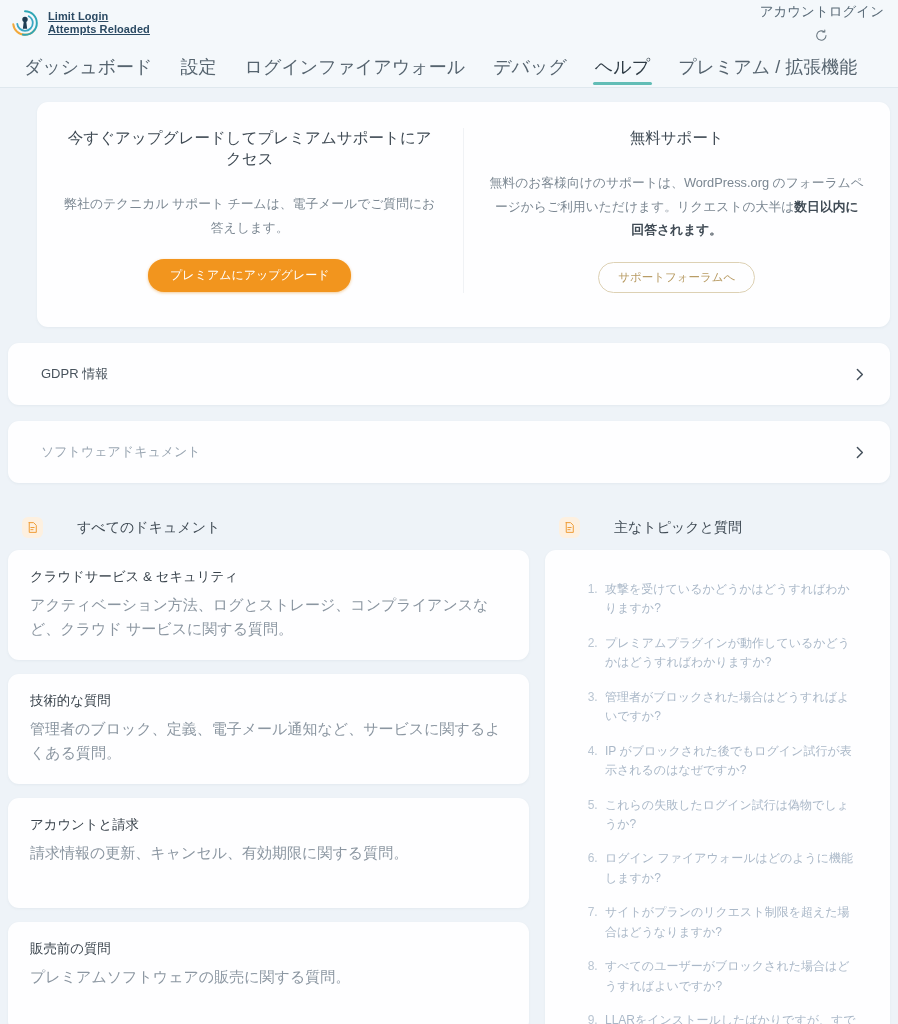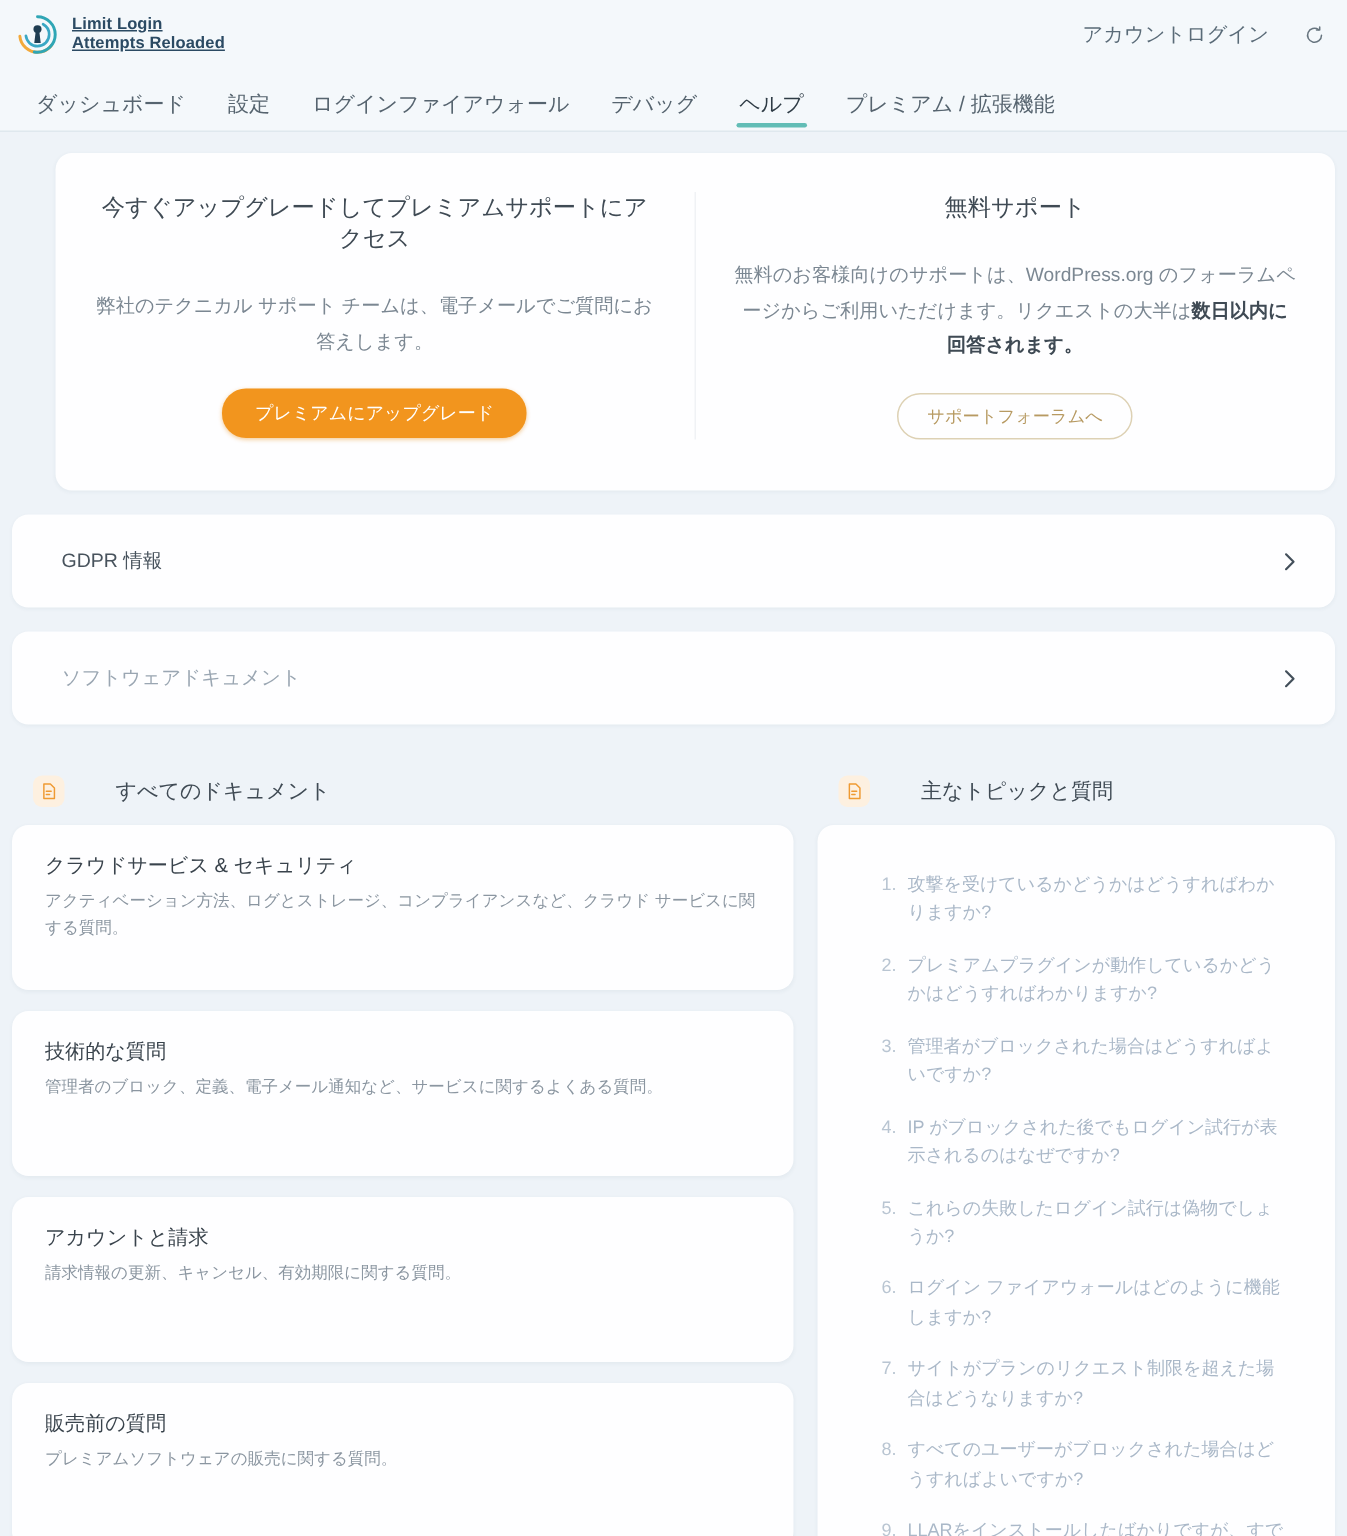--- a/index.html
+++ b/index.html
@@ -32,24 +32,25 @@
     line-height: 1.22;
     color: #2b4a63;
     letter-spacing: .1px;
     text-decoration: underline;
   }
   .brand-text span { display: block; white-space: nowrap; }
   .account {
     margin-left: auto;
     display: flex;
     align-items: center;
-    gap: 23px;
+    gap: 7px;
     font-size: 13.5px;
     color: #5a6b78;
     cursor: pointer;
+    flex-direction: column;
   }
   .account svg { display: block; }
 
   
   .navbar {
     background: #f4f8fb;
     padding: 0 10px;
     display: flex;
     align-items: flex-end;
     gap: 0;
@@ -57,21 +58,21 @@
     position: relative;
   }
   .navbar:after {
     content: "";
     position: absolute;
     left: 0; right: 0; bottom: 0;
     height: 1px;
     background: rgba(170,190,205,.28);
   }
   .nav-item {
-    font-size: 14px;
+    font-size: 18px;
     color: #56646f;
     padding: 0 14px 12px 14px;
     cursor: pointer;
     position: relative;
     white-space: nowrap;
     line-height: 1;
   }
   .nav-item.active { color: #2e3b45; margin-top: 28px; }
   .nav-item.active:after {
     content: "";
@@ -190,21 +191,21 @@
     margin-bottom: 14px;
     min-height: 110px;
   }
   .doc-title {
     font-size: 13.4px;
     color: #39434c;
     margin: 0 0 7px 0;
     font-weight: normal;
   }
   .doc-desc {
-    font-size: 11px;
+    font-size: 15px;
     line-height: 1.62;
     color: #8b96a1;
     margin: 0;
   }
 
   .faq-card {
     padding: 14px 16px 14px 8px;
     height: 486px;
     overflow: hidden;
   }

